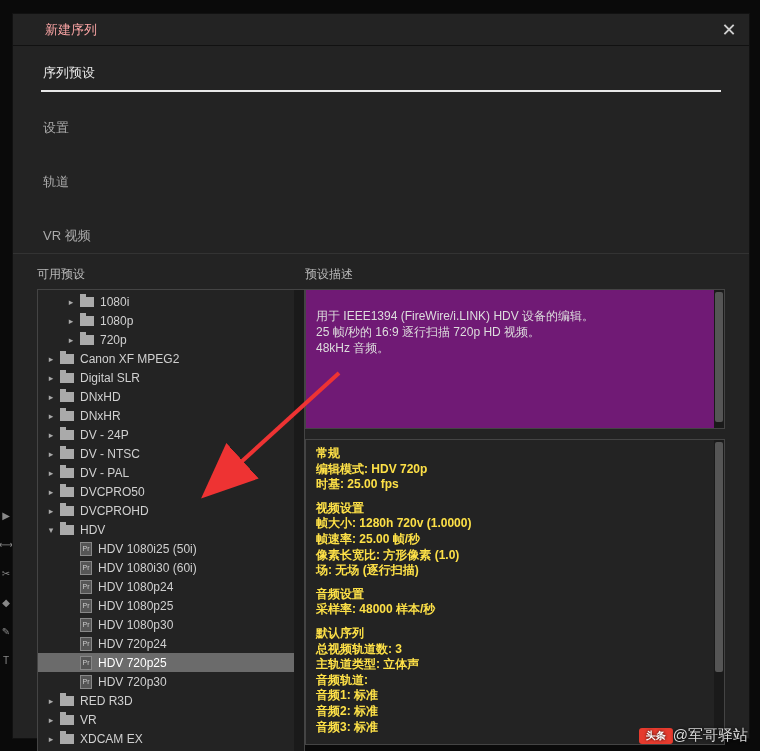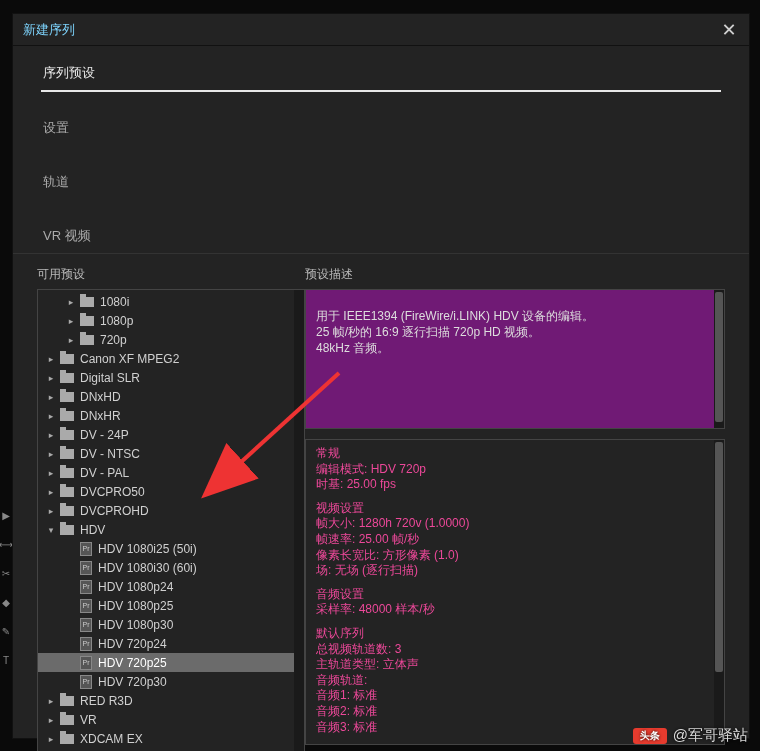--- a/index.html
+++ b/index.html
@@ -21,21 +21,21 @@
   }
   .titlebar {
     height: 32px;
     background: #232323;
     border-bottom: 1px solid #111;
     display: flex;
     align-items: center;
     justify-content: space-between;
     padding: 0 10px;
   }
-  .titlebar-title { font-size: 13px; color: #7dd3fc; }
+  .titlebar-title { font-size: 13px; color: #fca5a5; margin-left: 22px; }
   .close-btn {
     font-size: 18px; color: #d0d0d0;
     cursor: pointer; width: 20px; text-align: center;
   }
   .tabs {
     display: flex;
     gap: 22px;
     padding: 12px 28px 0 28px;
     border-bottom: 1px solid #333;
     flex-direction: column;
@@ -130,24 +130,25 @@
     position:absolute; right:1px; width:8px; background:#555; border-radius:2px;
   }
   .detail-box {
     margin-top: 10px;
     width: 100%;
     height: 306px;
     border: 1px solid #444;
     background: #232323;
     padding: 6px 10px;
     font-size: 12px;
-    color: #ec4899;
+    color: #fde047;
     line-height: 1.3;
     position: relative;
     overflow: hidden;
+    font-weight: bold;
   }
   .detail-box p { margin: 0; }
   .detail-box .spacer { height: 8px; }
   .delete-preset {
     margin: 18px auto 0 auto;
     width: 120px; height: 22px;
     background: #333; border-radius: 11px;
     text-align: center; line-height: 22px;
     color: #666; font-size: 12px;
   }
@@ -174,21 +175,21 @@
     font-size:12px; cursor:pointer;
   }
   .arrow {
     position: absolute;
     left: 189px; top: 365px;
     pointer-events: none;
   }
   .watermark {
     position:absolute;
     right: 12px; bottom: 6px;
-    display:flex; align-items:center; gap:6px;
+    display:flex; align-items:center; gap:0;
     color:#d8d8d8; font-size:15px; font-weight:500;
     text-shadow: 0 0 3px #000;
   }
   .wm-logo {
     width:34px; height:16px; background:#e63b2e; border-radius:3px;
     display:flex; align-items:center; justify-content:center;
     color:#fff; font-size:10px; font-weight:bold;
   }
   .left-strip {
     position:absolute; left:0; top:510px; width:12px;

